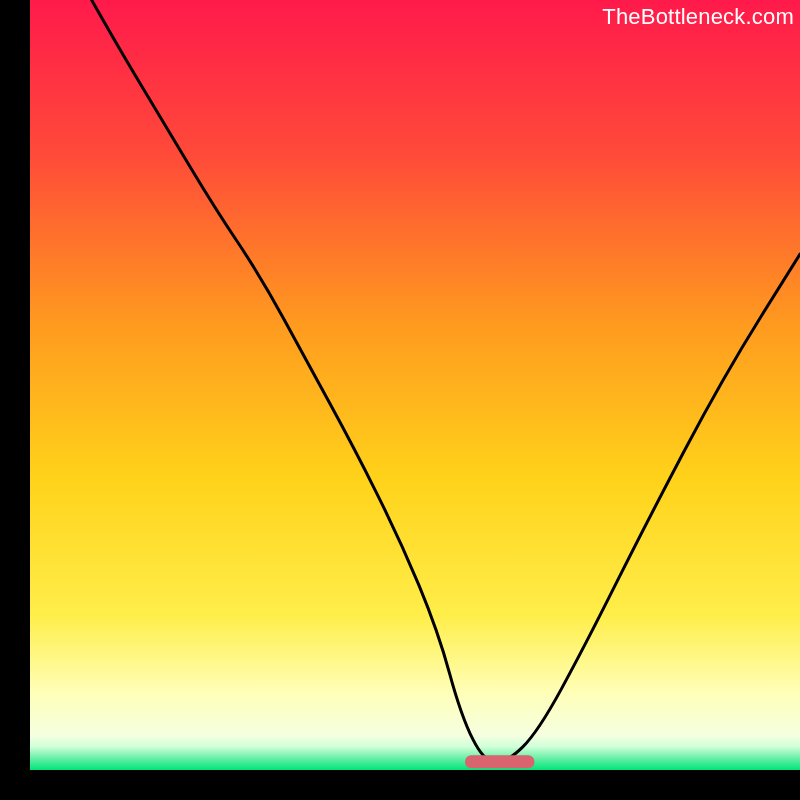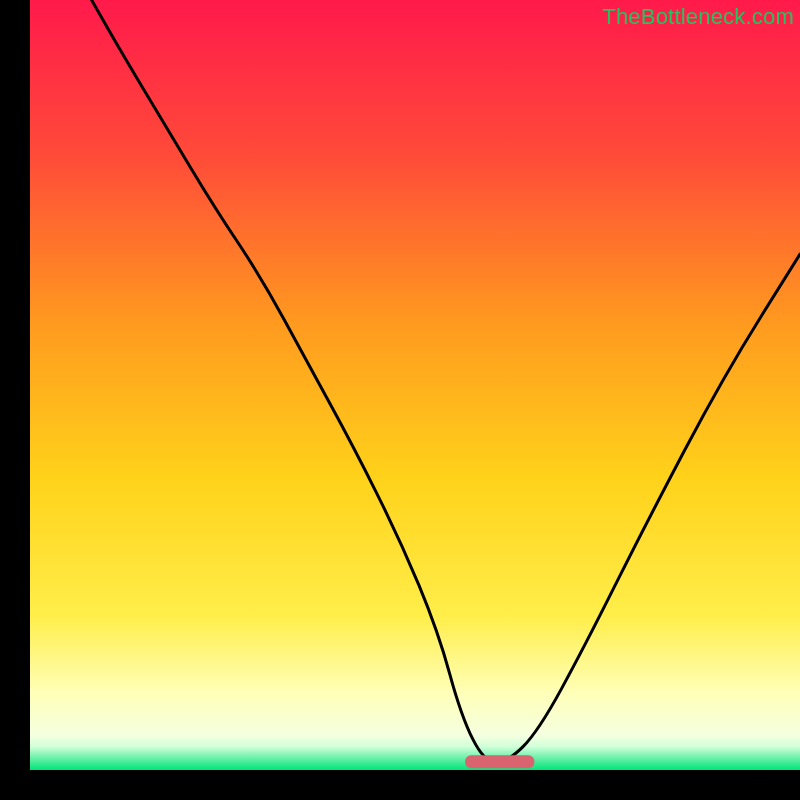--- a/index.html
+++ b/index.html
@@ -23,21 +23,21 @@
     position: absolute;
     left: 0;
     top: 0;
     width: 770px;
     height: 770px;
   }
   .watermark {
     position: absolute;
     top: 4px;
     right: 6px;
-    color: #22c55e;
+    color: #ffffff;
     font-size: 22px;
     font-weight: 500;
     letter-spacing: 0.2px;
   }
   .curve-svg {
     position: absolute;
     left: 0;
     top: 0;
     width: 770px;
     height: 770px;

